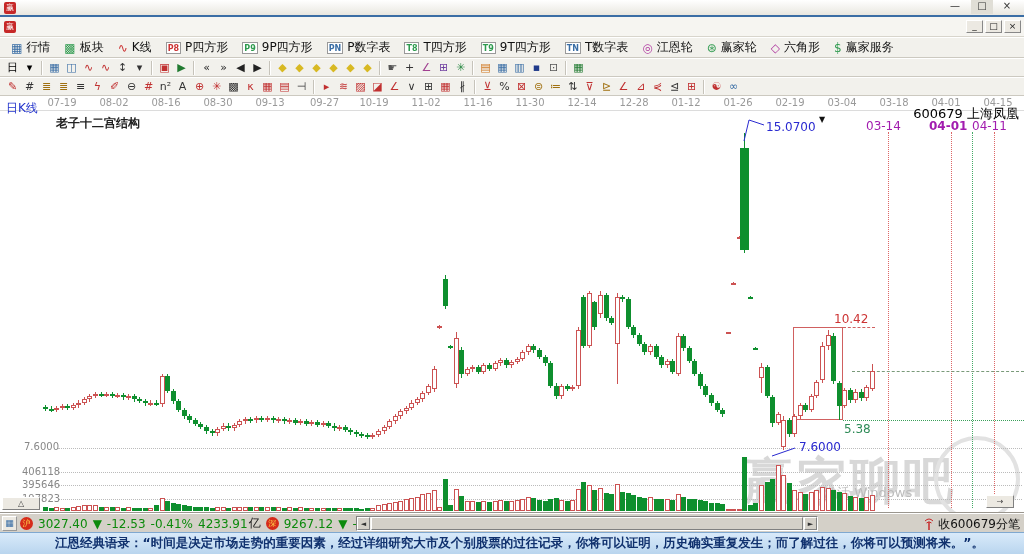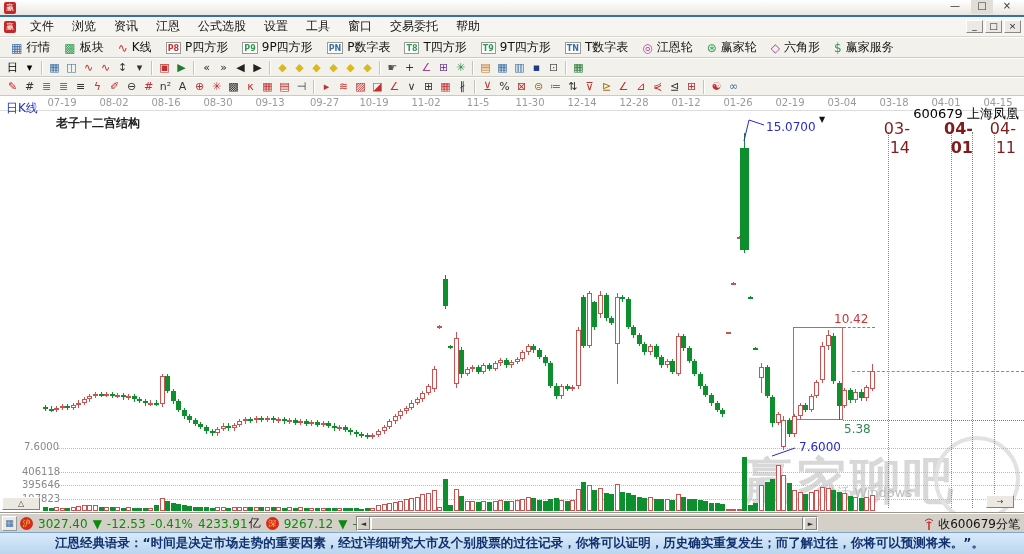--- a/index.html
+++ b/index.html
@@ -35,21 +35,21 @@
   
   .chart{left:0;top:96px;width:1024px;height:417px;background:#fff;border-bottom:1px solid #9a968e;overflow:hidden;}
   .axl{position:absolute;top:1px;width:34px;text-align:center;font-size:10px;color:#999;}
   .axline{position:absolute;left:0;top:14px;width:1024px;border-top:1px solid #dcdcdc;}
   .klabel{position:absolute;left:6px;top:4px;color:#2233cc;font-size:12px;}
   .struct{position:absolute;left:56px;top:19px;color:#222;font-weight:bold;font-size:12px;}
   .stockid{position:absolute;right:5px;top:9px;color:#000000;font-size:13px;}
   .dotH{position:absolute;border-top:1px dotted #bbb;}
   .dashH{position:absolute;border-top:1px dashed;}
   .vline{position:absolute;top:36px;height:376px;border-left:1px dotted;}
-  .fdate{position:absolute;top:23px;width:44px;text-align:right;color:#7f1d1d;font-size:16px;}
+  .fdate{position:absolute;top:23px;width:44px;text-align:left;color:#a21caf;font-size:12px;}
   .pricelab{position:absolute;font-size:10px;color:#888;}
   .ann-blue{position:absolute;color:#2a2ad0;font-size:12px;}
   .ann-red{position:absolute;color:#cc3333;font-size:12px;}
   .ann-green{position:absolute;color:#2e8b57;font-size:12px;}
   .redbox{position:absolute;left:793px;top:231px;width:50px;height:93px;border:1px solid #d06060;}
   .wick{position:absolute;width:1px;}
   .body{position:absolute;}
   .volbar{position:absolute;}
   .wm{position:absolute;color:#c8c8c8;pointer-events:none;white-space:nowrap;}
   .panebtn{position:absolute;width:38px;height:13px;background:#ece9e2;border:1px solid #808080;
@@ -83,21 +83,20 @@
 
   <div class="abs titlebar">
     <span class="appicon">赢</span>
     <span class="wctrl" style="right:58px;">—</span>
     <span class="wctrl box" style="right:31px;">□</span>
     <span class="wctrl" style="right:6px;">×</span>
   </div>
 
   <div class="abs menubar">
     <span class="appicon">赢</span>
-    <nav id="menu"><span class="mi">文件</span><span class="mi">浏览</span><span class="mi">资讯</span><span class="mi">江恩</span><span class="mi">公式选股</span><span class="mi">设置</span><span class="mi">工具</span><span class="mi">窗口</span><span class="mi">交易委托</span><span class="mi">帮助</span></nav>
     <span class="childctrl">
       <span class="cbtn">_</span>
       <span class="cbtn">□</span>
       <span class="cbtn">×</span>
     </span>
   </div>
 
   <div class="abs tb" style="top:37px;height:21px;" id="tb1">
       <span class="t1">
         <span class="ic" style="color: rgb(58, 110, 165);">▦</span>
@@ -243,21 +242,21 @@
   <div class="abs chart" id="chart">
     <div id="axis">
         <span class="axl" style="left: 45px;">07-19</span>
         <span class="axl" style="left: 97px;">08-02</span>
         <span class="axl" style="left: 149px;">08-16</span>
         <span class="axl" style="left: 201px;">08-30</span>
         <span class="axl" style="left: 253px;">09-13</span>
         <span class="axl" style="left: 305px; text-align: right;">09-27</span>
         <span class="axl" style="left: 357px;">10-19</span>
         <span class="axl" style="left: 409px;">11-02</span>
-        <span class="axl" style="left: 461px;">11-5</span>
+        <span class="axl" style="left: 461px;">11-16</span>
         <span class="axl" style="left: 513px;">11-30</span>
         <span class="axl" style="left: 565px;">12-14</span>
         <span class="axl" style="left: 617px;">12-28</span>
         <span class="axl" style="left: 669px;">01-12</span>
         <span class="axl" style="left: 721px;">01-26</span>
         <span class="axl" style="left: 773px;">02-19</span>
         <span class="axl" style="left: 825px;">03-04</span>
         <span class="axl" style="left: 877px;">03-18</span>
         <span class="axl" style="left: 929px;">04-01</span>
         <span class="axl" style="left: 981px;">04-15</span>

